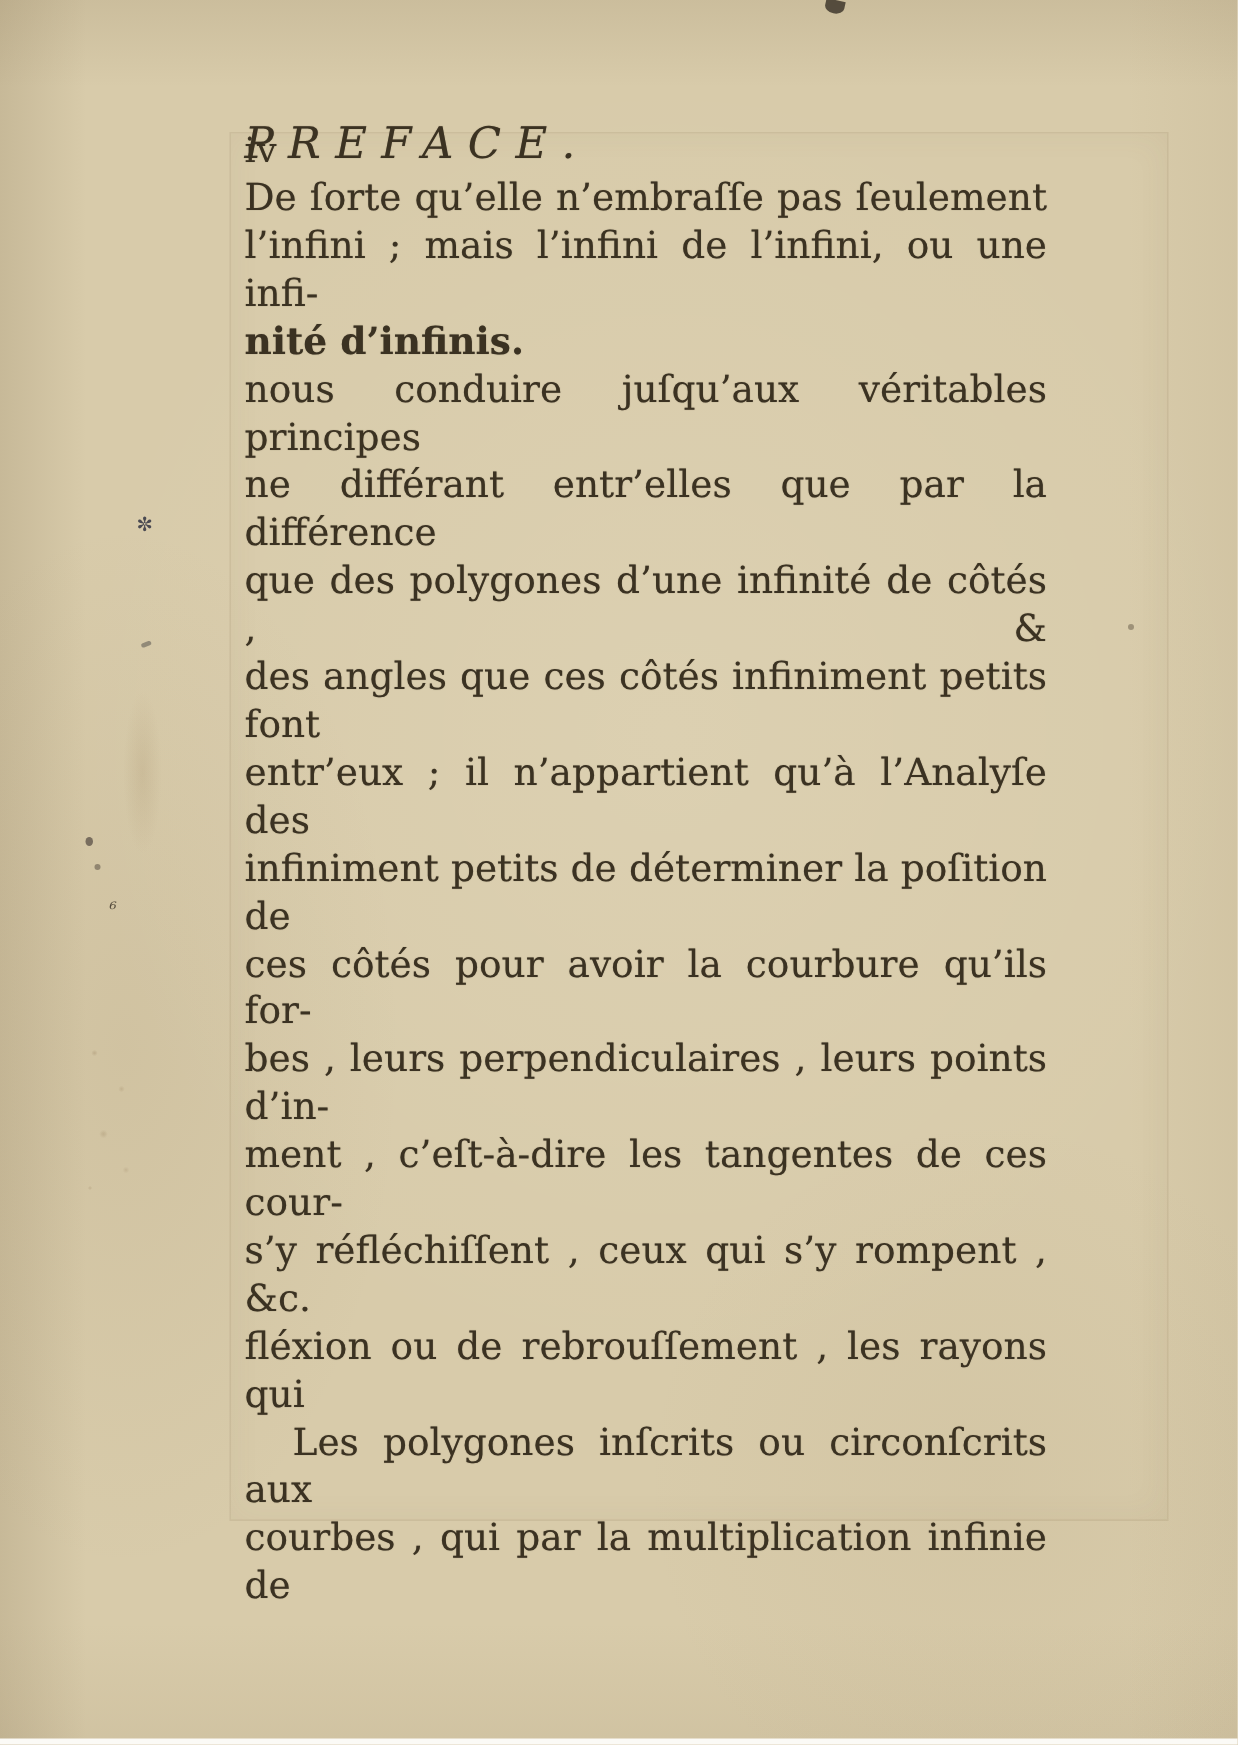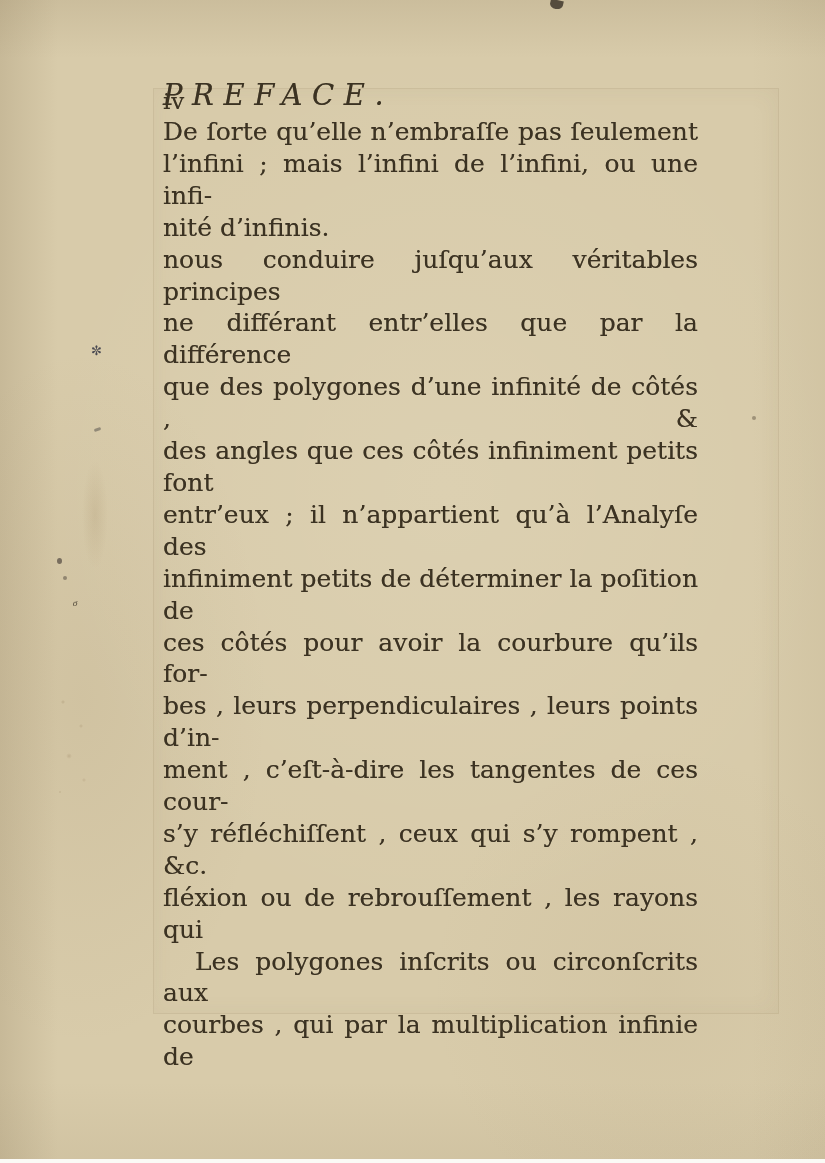--- a/index.html
+++ b/index.html
@@ -75,21 +75,21 @@
     font-style: italic;
     font-size: 29px;
     letter-spacing: 0.33em;
   }
   .line {
     text-align: justify;
     text-align-last: justify;
     white-space: normal;
     overflow: visible;
   }
-  .line.short { text-align-last: left; }
+  .line.short { text-align-last: left; font-weight: bold; }
   .line.indent { text-indent: 32px; }
 
   
   .speck {
     position: absolute;
     border-radius: 50%;
   }
   .speck-asterisk {
     left: 91px; top: 345px;
     width: 10px; height: 12px;

